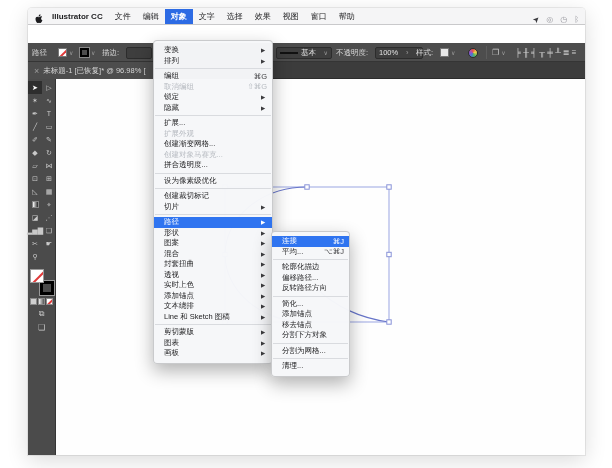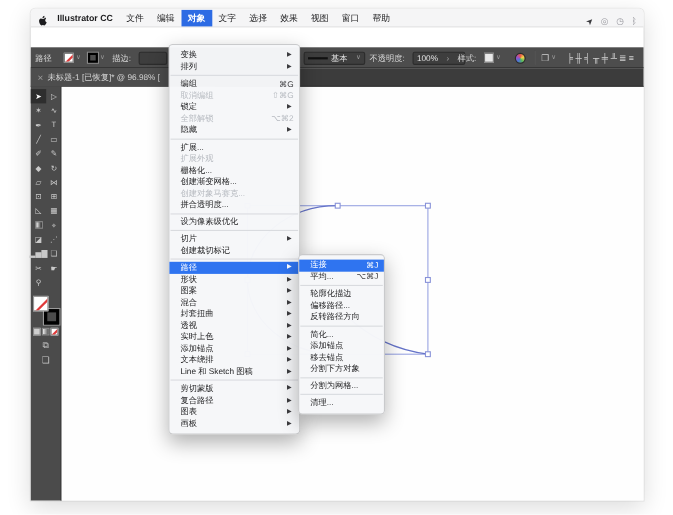--- a/index.html
+++ b/index.html
@@ -258,58 +258,51 @@
           <span class="ms">⌘G</span>
         </div>
         <div class="mrow disabled">
           <span class="ml">取消编组</span>
           <span class="ms">⇧⌘G</span>
         </div>
         <div class="mrow">
           <span class="ml">锁定</span>
           <span class="ma">▶</span>
         </div>
-        <div class="mrow disabled">
-          <span class="ml">全部解锁</span>
-          <span class="ms">⌥⌘2</span>
-        </div>
         <div class="mrow">
           <span class="ml">隐藏</span>
           <span class="ma">▶</span>
         </div>
         <div class="msep"></div>
         <div class="mrow">
           <span class="ml">扩展...</span>
         </div>
         <div class="mrow disabled">
           <span class="ml">扩展外观</span>
         </div>
         <div class="mrow">
-          <span class="ml">栅格化...</span>
-        </div>
-        <div class="mrow">
           <span class="ml">创建渐变网格...</span>
         </div>
         <div class="mrow disabled">
           <span class="ml">创建对象马赛克...</span>
         </div>
         <div class="mrow">
           <span class="ml">拼合透明度...</span>
         </div>
         <div class="msep"></div>
         <div class="mrow">
           <span class="ml">设为像素级优化</span>
         </div>
         <div class="msep"></div>
         <div class="mrow">
+          <span class="ml">创建裁切标记</span>
+        </div>
+        <div class="mrow">
           <span class="ml">切片</span>
           <span class="ma">▶</span>
-        </div>
-        <div class="mrow">
-          <span class="ml">创建裁切标记</span>
         </div>
         <div class="msep"></div>
         <div class="mrow hl">
           <span class="ml">路径</span>
           <span class="ma">▶</span>
         </div>
         <div class="mrow">
           <span class="ml">形状</span>
           <span class="ma">▶</span>
         </div>
@@ -341,24 +334,20 @@
           <span class="ml">文本绕排</span>
           <span class="ma">▶</span>
         </div>
         <div class="mrow">
           <span class="ml">Line 和 Sketch 图稿</span>
           <span class="ma">▶</span>
         </div>
         <div class="msep"></div>
         <div class="mrow">
           <span class="ml">剪切蒙版</span>
-          <span class="ma">▶</span>
-        </div>
-        <div class="mrow">
-          <span class="ml">复合路径</span>
           <span class="ma">▶</span>
         </div>
         <div class="mrow">
           <span class="ml">图表</span>
           <span class="ma">▶</span>
         </div>
         <div class="mrow">
           <span class="ml">画板</span>
           <span class="ma">▶</span>
         </div>

